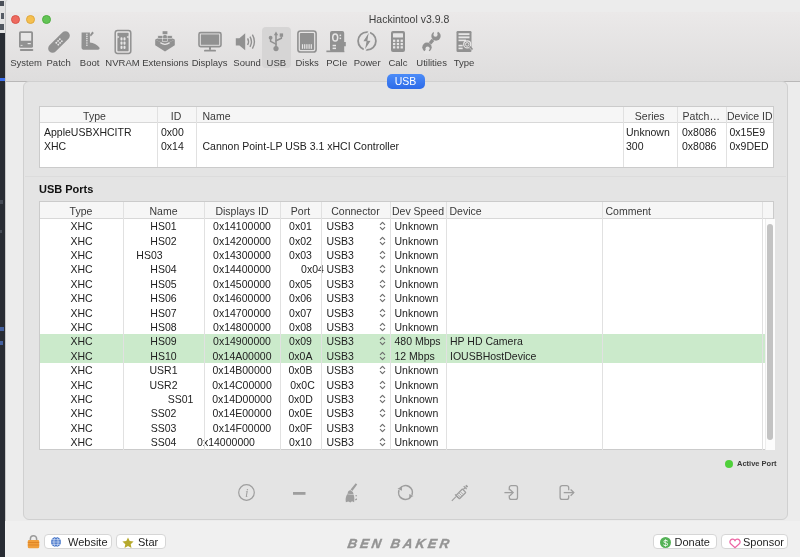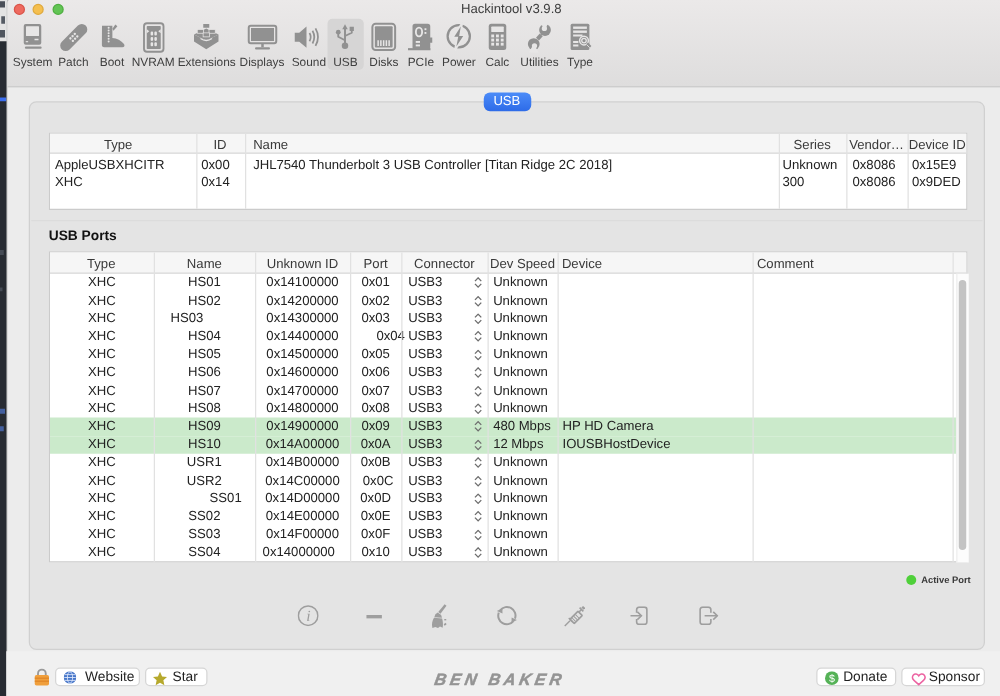--- a/index.html
+++ b/index.html
@@ -2,21 +2,21 @@
 <html><head><meta charset="utf-8">
 <style>
 html,body{margin:0;padding:0;}
 body{width:800px;height:557px;position:relative;overflow:hidden;
  font-family:"Liberation Sans",sans-serif;background:#ececec;}
 .abs{position:absolute;}
 #strip{position:absolute;left:0;top:0;width:6px;height:557px;background:#282c33;}
 #striptop{position:absolute;left:0;top:0;width:6px;height:33px;background:#e3e3e3;}
 #win{position:absolute;left:5px;top:0;width:795px;height:557px;background:#ececec;
  border-left:1px solid #c6c6c6;border-radius:3px 0 0 0;box-sizing:border-box;}
-#tbar{position:absolute;left:0;top:0;width:794px;height:70px;
+#tbar{position:absolute;left:0;top:12px;width:794px;height:70px;
  background:linear-gradient(#ebe9e9,#dedddd);border-bottom:1px solid #b9b8b8;
  border-radius:3px 0 0 0;box-sizing:border-box;}
 .tl{position:absolute;top:2.5px;width:9px;height:9px;border-radius:50%;box-sizing:border-box;}
 #title{position:absolute;top:1px;left:6px;width:794px;text-align:center;
  font-size:10.5px;color:#3d3d3d;}
 .titem{position:absolute;top:15px;width:60px;margin-left:-30px;text-align:center;}
 .titem .lab{position:absolute;top:29.5px;left:0;width:60px;font-size:9.5px;color:#3e3e3e;}
 .titem svg{position:absolute;top:3px;left:18px;overflow:visible;}
 #usbsel{position:absolute;left:255.7px;top:15px;width:29.6px;height:41px;
  background:#d6d5d5;border-radius:4px;}
@@ -263,30 +263,30 @@
   <div class="thead" style="left:40px;top:107px;width:733px;height:16px"></div>
   <div class="vl" style="left:156.5px;top:107px;height:60px"></div>
   <div class="vl" style="left:195.5px;top:107px;height:60px"></div>
   <div class="vl" style="left:622.5px;top:107px;height:60px"></div>
   <div class="vl" style="left:677px;top:107px;height:60px"></div>
   <div class="vl" style="left:725.5px;top:107px;height:60px"></div>
   <div class="h hc" style="left:39px;top:110px;width:111px">Type</div>
   <div class="h hc" style="left:156.5px;top:110px;width:39px">ID</div>
   <div class="h" style="left:202.5px;top:110px">Name</div>
   <div class="h hc" style="left:622.5px;top:110px;width:54.5px">Series</div>
-  <div class="h hc" style="left:677px;top:110px;width:48.5px">Vendor…</div>
+  <div class="h hc" style="left:677px;top:110px;width:48.5px">Patch…</div>
   <div class="h hc" style="left:725.5px;top:110px;width:48.5px">Device ID</div>
   <div class="r1c" style="left:44px;top:125.5px">AppleUSBXHCITR</div>
   <div class="r1c" style="left:161px;top:125.5px">0x00</div>
-  <div class="r1c" style="left:202.5px;top:125.5px">JHL7540 Thunderbolt 3 USB Controller [Titan Ridge 2C 2018]</div>
   <div class="r1c" style="left:626px;top:125.5px">Unknown</div>
   <div class="r1c" style="left:682px;top:125.5px">0x8086</div>
   <div class="r1c" style="left:729.5px;top:125.5px">0x15E9</div>
   <div class="r1c" style="left:44px;top:140px">XHC</div>
   <div class="r1c" style="left:161px;top:140px">0x14</div>
+  <div class="r1c" style="left:202.5px;top:140px">Cannon Point-LP USB 3.1 xHCI Controller</div>
   <div class="r1c" style="left:626px;top:140px">300</div>
   <div class="r1c" style="left:682px;top:140px">0x8086</div>
   <div class="r1c" style="left:729.5px;top:140px">0x9DED</div>
 
   <div class="abs" style="left:25px;top:176px;width:761px;height:1px;background:#dcdcdc"></div>
   <div class="abs" style="left:39px;top:182.5px;font-size:11px;font-weight:bold;color:#111">USB Ports</div>
 
   <div class="tbl" style="left:39px;top:201px;width:735px;height:249px"></div>
   <div class="thead" style="left:40px;top:202px;width:733px;height:17px"></div>
 <div class="prow" style="top:219.0px">
@@ -467,40 +467,40 @@
       <span class="c" style="left:286.5px">USB3</span>
       <svg class="chev" style="left:339px" width="7" height="9" viewBox="0 0 7 9">
         <path d="M1 3.4 L3.5 0.8 L6 3.4" fill="none" stroke="#6e6e6e" stroke-width="1.1"></path>
         <path d="M1 5.6 L3.5 8.2 L6 5.6" fill="none" stroke="#6e6e6e" stroke-width="1.1"></path>
       </svg>
       <span class="c" style="left:354.5px">Unknown</span>
     </div>
 <div class="prow" style="top:435.0px">
       <span class="c cc" style="left:0px;width:83px">XHC</span>
       <span class="c cc" style="left:83px;width:81px">SS04</span>
-      <span class="c cc" style="left:161px;width:76px">0x14000000</span>
+      <span class="c cc" style="left:148px;width:76px">0x14000000</span>
       <span class="c cc" style="left:240px;width:41px">0x10</span>
       <span class="c" style="left:286.5px">USB3</span>
       <svg class="chev" style="left:339px" width="7" height="9" viewBox="0 0 7 9">
         <path d="M1 3.4 L3.5 0.8 L6 3.4" fill="none" stroke="#6e6e6e" stroke-width="1.1"></path>
         <path d="M1 5.6 L3.5 8.2 L6 5.6" fill="none" stroke="#6e6e6e" stroke-width="1.1"></path>
       </svg>
       <span class="c" style="left:354.5px">Unknown</span>
     </div>
   <div class="vl" style="left:123px;top:202px;height:248px"></div>
   <div class="vl" style="left:204px;top:202px;height:248px"></div>
   <div class="vl" style="left:280px;top:202px;height:248px"></div>
   <div class="vl" style="left:321px;top:202px;height:248px"></div>
   <div class="vl" style="left:390px;top:202px;height:248px"></div>
   <div class="vl" style="left:446px;top:202px;height:248px"></div>
   <div class="vl" style="left:602px;top:202px;height:248px"></div>
   <div class="vl" style="left:761.5px;top:202px;height:248px"></div>
   <div class="h hc" style="left:39px;top:205px;width:84px">Type</div>
   <div class="h hc" style="left:123px;top:205px;width:81px">Name</div>
-  <div class="h hc" style="left:204px;top:205px;width:76px">Unknown ID</div>
+  <div class="h hc" style="left:204px;top:205px;width:76px">Displays ID</div>
   <div class="h hc" style="left:280px;top:205px;width:41px">Port</div>
   <div class="h hc" style="left:321px;top:205px;width:69px">Connector</div>
   <div class="h hc" style="left:390px;top:205px;width:56px">Dev Speed</div>
   <div class="h" style="left:449.5px;top:205px">Device</div>
   <div class="h" style="left:605.5px;top:205px">Comment</div>
   <div id="sbtrack"></div>
   <div id="sbthumb"></div>
 
   <div class="abs" style="left:724.8px;top:459.5px;width:8px;height:8px;border-radius:50%;background:#4fd03a"></div>
   <div class="abs" style="left:737px;top:459.5px;font-size:7.5px;font-weight:bold;color:#3a3a3a;line-height:8px">Active Port</div>

